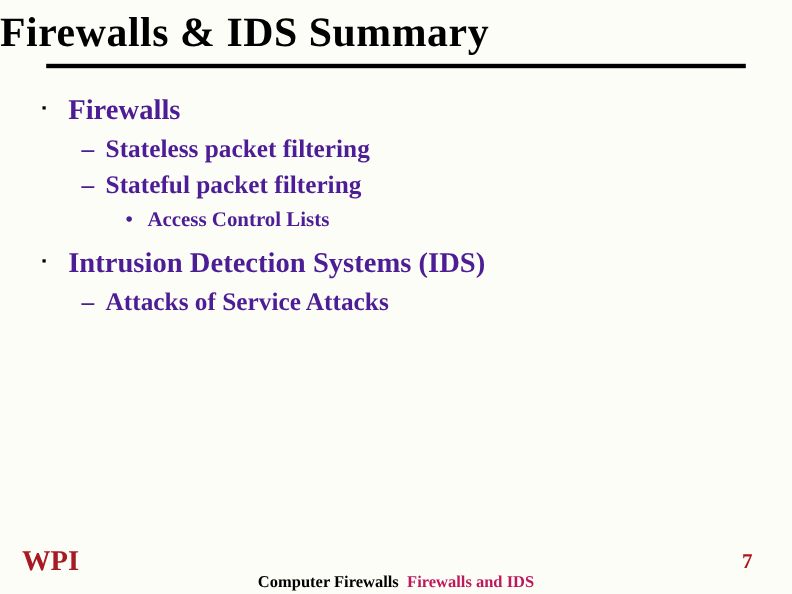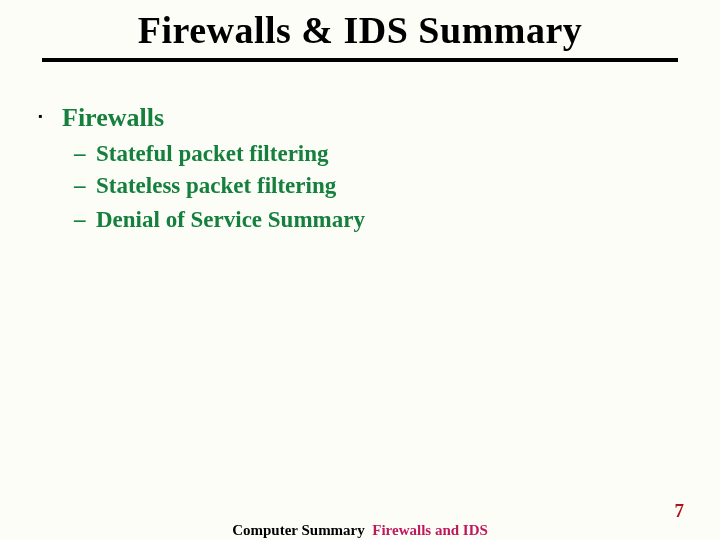--- a/index.html
+++ b/index.html
@@ -13,34 +13,34 @@
   .slide {
     width: 720px;
     height: 540px;
     position: relative;
   }
   .title {
     font-family: "Comic Sans MS", "Comic Sans", cursive;
     font-weight: bold;
     font-size: 38px;
     color: #000;
-    text-align: center;
+    text-align: left;
     padding-top: 8px;
     letter-spacing: 0.5px;
   }
   .title-rule {
     height: 4px;
     background: #000;
     margin: 6px 42px 0 42px;
   }
   .content {
-    padding: 38px 30px 0 62px;
+    padding: 20px 30px 0 62px;
     font-family: "Comic Sans MS", "Comic Sans", cursive;
     font-weight: bold;
-    color: #15803d;
+    color: #4c1d95;
   }
   .lvl1 {
     position: relative;
     font-size: 26px;
     line-height: 1.35;
     margin-bottom: 4px;
   }
   .lvl1::before {
     content: "▪";
     position: absolute;
@@ -113,27 +113,34 @@
 </head>
 <body>
 
 <div class="slide">
 
   <div class="title">Firewalls &amp; IDS Summary</div>
   <div class="title-rule"></div>
 
   <div class="content">
     <div class="lvl1">Firewalls</div>
+    <div class="lvl2">Stateless packet filtering</div>
     <div class="lvl2">Stateful packet filtering</div>
-    <div class="lvl2">Stateless packet filtering</div>
+    <div class="lvl3">Access Control Lists</div>
     <div class="spacer"></div>
-    <div class="lvl2">Denial of Service Summary</div>
+    <div class="lvl1">Intrusion Detection Systems (IDS)</div>
+    <div class="lvl2">Attacks of Service Attacks</div>
   </div>
 
+  <div class="logo">
+    <svg viewBox="0 0 64 34" width="64" height="34">
+      <text x="0" y="26" font-family="Georgia, 'Times New Roman', serif" font-weight="bold" font-size="26" fill="#a71a24">WPI</text>
+    </svg>
+  </div>
 
   <div class="footer">
     <div class="footer-center">
-      <span>Computer Summary</span>&nbsp;&nbsp;<span class="red">Firewalls and IDS</span>
+      <span>Computer Firewalls</span>&nbsp;&nbsp;<span class="red">Firewalls and IDS</span>
     </div>
     <div class="page-num">7</div>
   </div>
 
 </div>
 
 </body></html>

